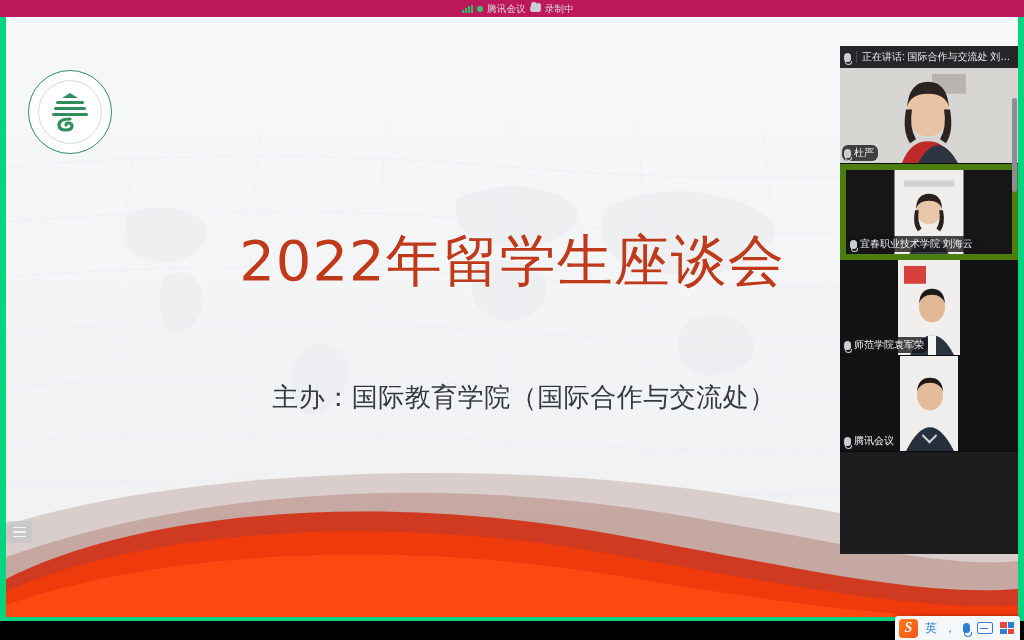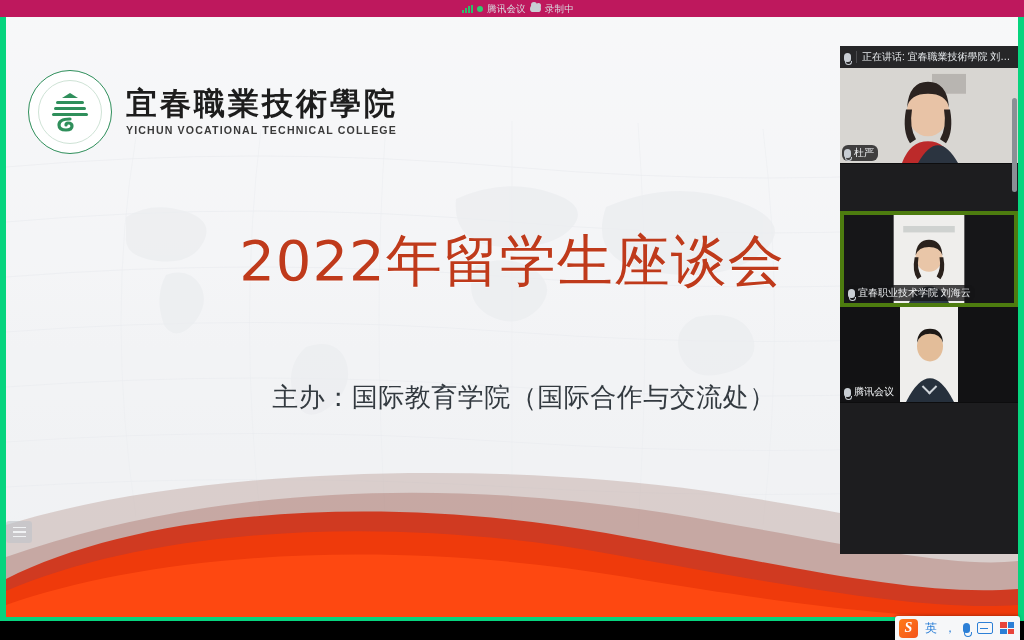--- a/index.html
+++ b/index.html
@@ -239,21 +239,21 @@
   #tiles { position: relative; }
   .tile {
     position: relative;
     width: 178px;
     height: 96px;
     background: #1b1b1d;
     overflow: hidden;
     border-bottom: 1px solid #0d0d0e;
     box-sizing: border-box;
   }
-  .tile.active { border: 4px solid #4d7c0f; box-sizing: border-box; margin-top: 47px; }
+  .tile.active { border: 6px solid #4d7c0f; box-sizing: border-box; }
   .tile-video { position:absolute; left:0; top:0; width:100%; height:100%; }
   .tile-name {
     position: absolute;
     left: 2px; bottom: 2px;
     display: flex;
     align-items: center;
     gap: 3px;
     background: rgba(20,20,22,.78);
     padding: 1px 4px 1px 2px;
     border-radius: 6px;
@@ -427,24 +427,20 @@
         <svg class="tree" viewBox="0 0 46 46">
           <g fill="#2f8f5b">
             <path d="M23 4 L31 9 L15 9 Z"></path>
             <rect x="9" y="12" width="28" height="3" rx="1.5"></rect>
             <rect x="7" y="18" width="32" height="3" rx="1.5"></rect>
             <rect x="5" y="24" width="36" height="3" rx="1.5"></rect>
             <path d="M23 30 q-11 0 -11 6 q0 5 7 5 q6 0 6 -4 q0 -3 -4 -3 q-2 0 -2 2" fill="none" stroke="#2f8f5b" stroke-width="3.2" stroke-linecap="round"></path>
           </g>
         </svg>
       </div>
-      <div id="logo-text">
-        <div id="logo-cn">宜春職業技術學院</div>
-        <div id="logo-en">YICHUN VOCATIONAL TECHNICAL COLLEGE</div>
-      </div>
     </div>
 
     <div id="slide-title">2022年留学生座谈会</div>
 
     <div id="subtitle-block">
       <div class="subtitle-line">主办：国际教育学院（国际合作与交流处）</div>
     </div>
 
     <div id="slide-date">2022年10月27日</div>
 
@@ -463,21 +459,21 @@
 
   <div class="share-border" id="border-left"></div>
   <div class="share-border" id="border-right"></div>
   <div class="share-border" id="border-bottom"></div>
 
   <div id="video-panel">
 
     <div id="speaker-bar">
       <span class="mic-glyph"></span>
       <span id="speaker-divider"></span>
-      <span id="speaker-text">正在讲话: 宜春職業技術學院 刘…</span>
+      <span id="speaker-text">正在讲话: 国际合作与交流处 刘…</span>
     </div>
 
     <div id="tiles">
 
       <div class="tile">
         <svg class="tile-video" viewBox="0 0 178 96" preserveAspectRatio="none">
           <rect width="178" height="96" fill="#d8d6d2"></rect>
           <rect x="92" y="6" width="34" height="20" fill="#b8b5b1"></rect>
           <ellipse cx="88" cy="44" rx="21" ry="25" fill="#e8c3a6"></ellipse>
           <path d="M67 40 q2,-26 21,-26 q19,0 21,26 q-3,-14 -21,-14 q-18,0 -21,14z" fill="#2b2320"></path>
@@ -503,20 +499,35 @@
           <path d="M104 46 q3,16 -3,24 l-4,-3 q5,-9 3,-21z" fill="#2a211c"></path>
           <path d="M68 96 q7,-18 21,-18 q14,0 21,18z" fill="#2d3a46"></path>
         </svg>
         <div class="tile-name">
           <span class="mic-glyph"></span>
           <span class="label">宜春职业技术学院 刘海云</span>
         </div>
       </div>
 
 
+      <div class="tile">
+        <svg class="tile-video" viewBox="0 0 178 96" preserveAspectRatio="none">
+          <rect width="178" height="96" fill="#121214"></rect>
+          <rect x="58" y="0" width="62" height="96" fill="#f0efed"></rect>
+          <rect x="64" y="6" width="22" height="18" fill="#d8403c"></rect>
+          <ellipse cx="92" cy="48" rx="13" ry="15" fill="#e0b894"></ellipse>
+          <path d="M79 44 q1,-15 13,-15 q12,0 13,15 q-3,-9 -13,-9 q-10,0 -13,9z" fill="#1f1a17"></path>
+          <path d="M70 96 q10,-20 22,-20 q12,0 22,20z" fill="#2a3340"></path>
+          <rect x="88" y="76" width="8" height="20" fill="#f5f5f5"></rect>
+        </svg>
+        <div class="tile-name">
+          <span class="mic-glyph"></span>
+          <span class="label">师范学院袁军荣</span>
+        </div>
+      </div>
 
       <div class="tile">
         <svg class="tile-video" viewBox="0 0 178 96" preserveAspectRatio="none">
           <rect width="178" height="96" fill="#121214"></rect>
           <rect x="60" y="0" width="58" height="96" fill="#efeeec"></rect>
           <ellipse cx="90" cy="40" rx="13" ry="15" fill="#e3bd99"></ellipse>
           <path d="M77 36 q1,-14 13,-14 q12,0 13,14 q-3,-9 -13,-9 q-10,0 -13,9z" fill="#1d1815"></path>
           <path d="M66 96 q12,-24 24,-24 q12,0 24,24z" fill="#26303c"></path>
         </svg>
         <div class="tile-name">

